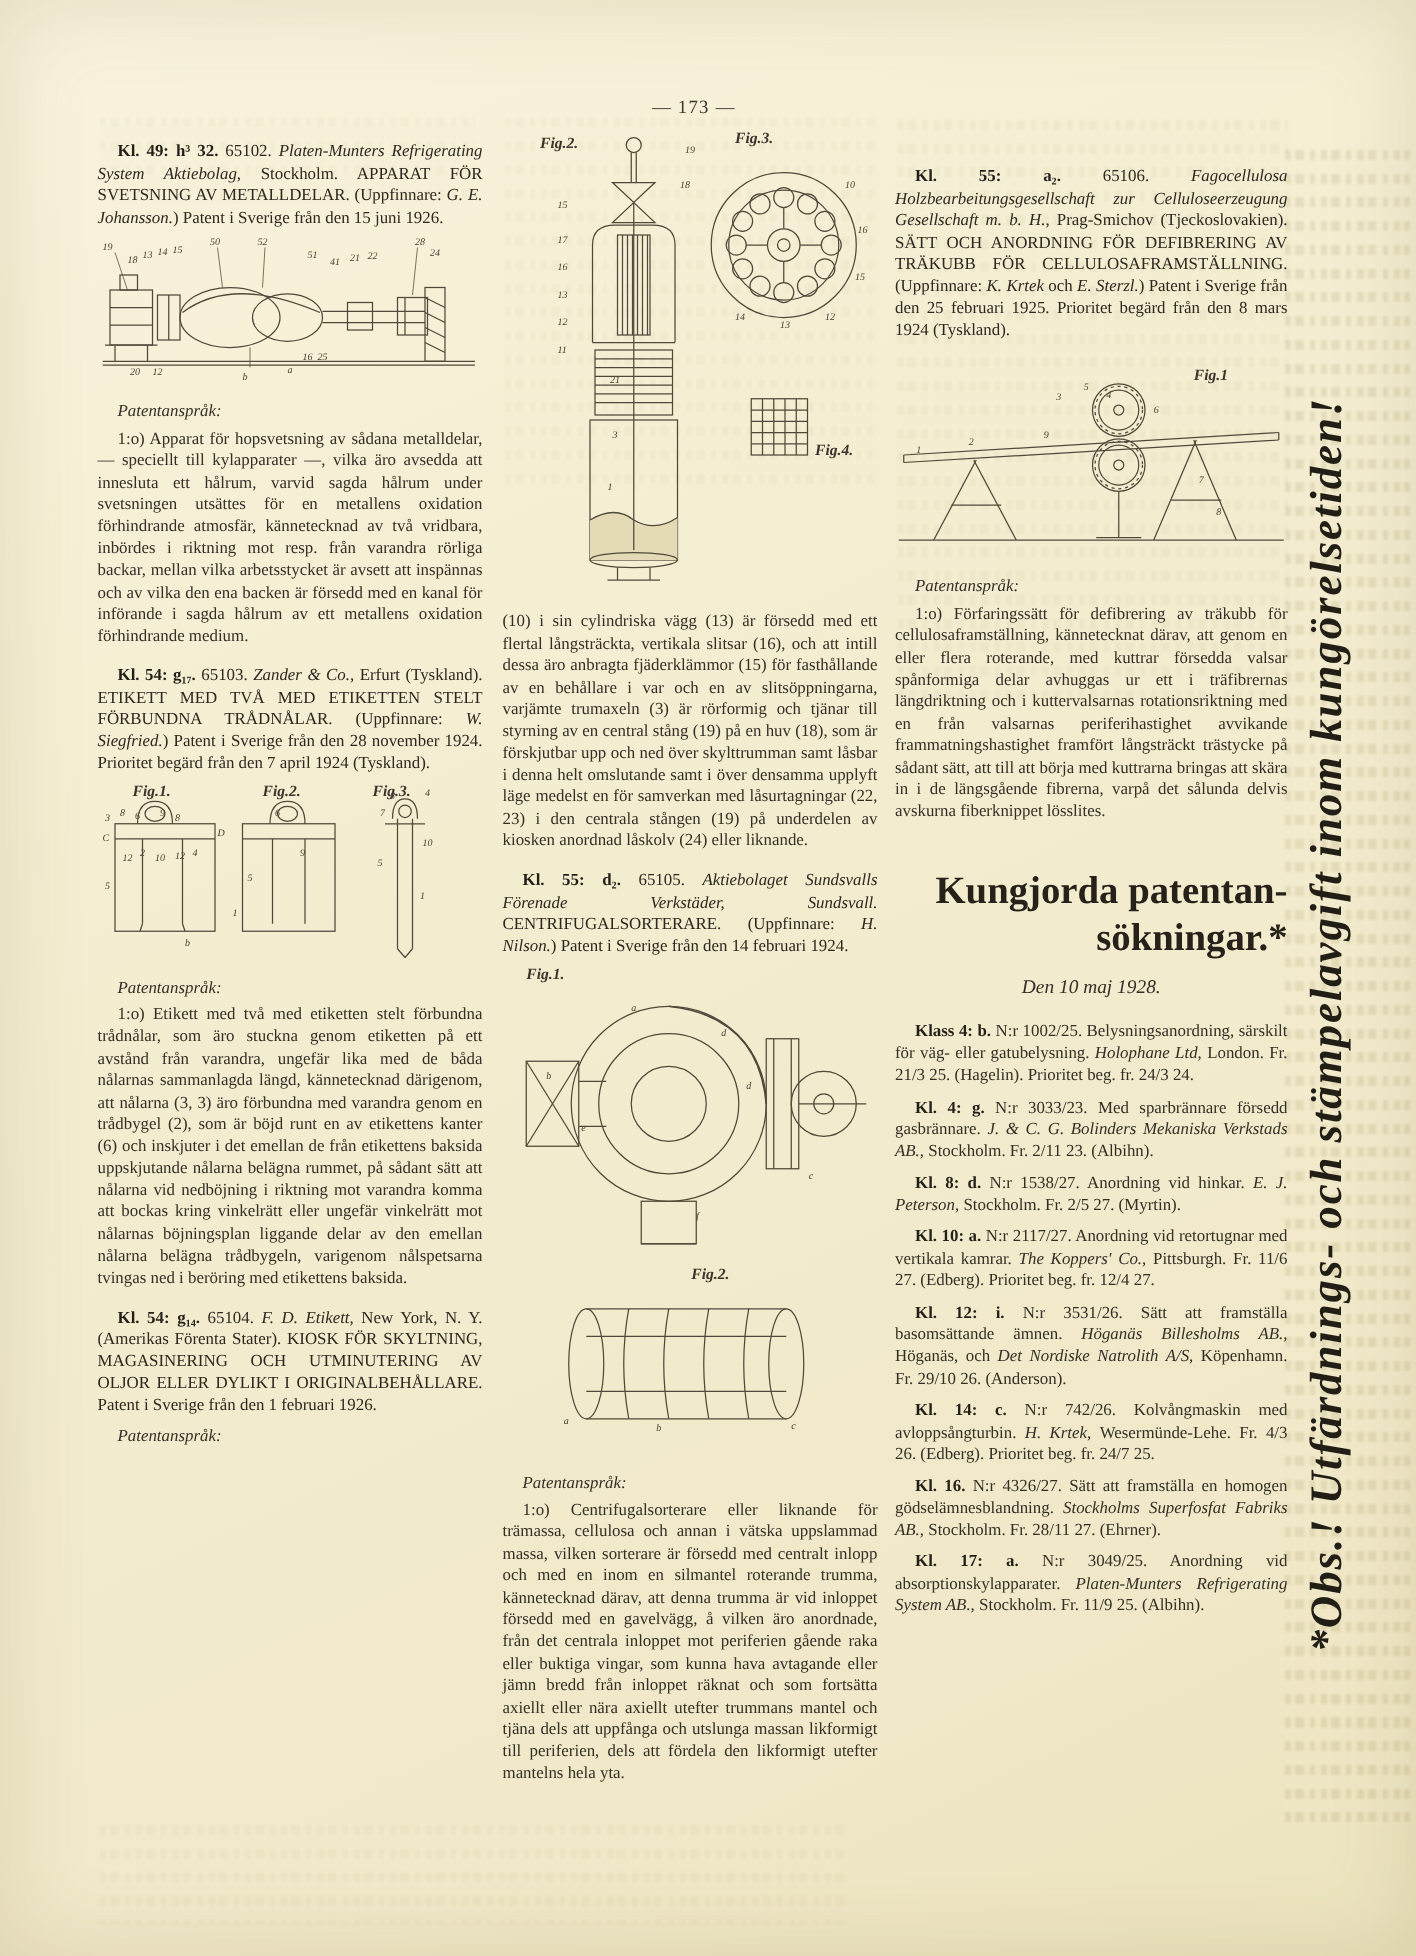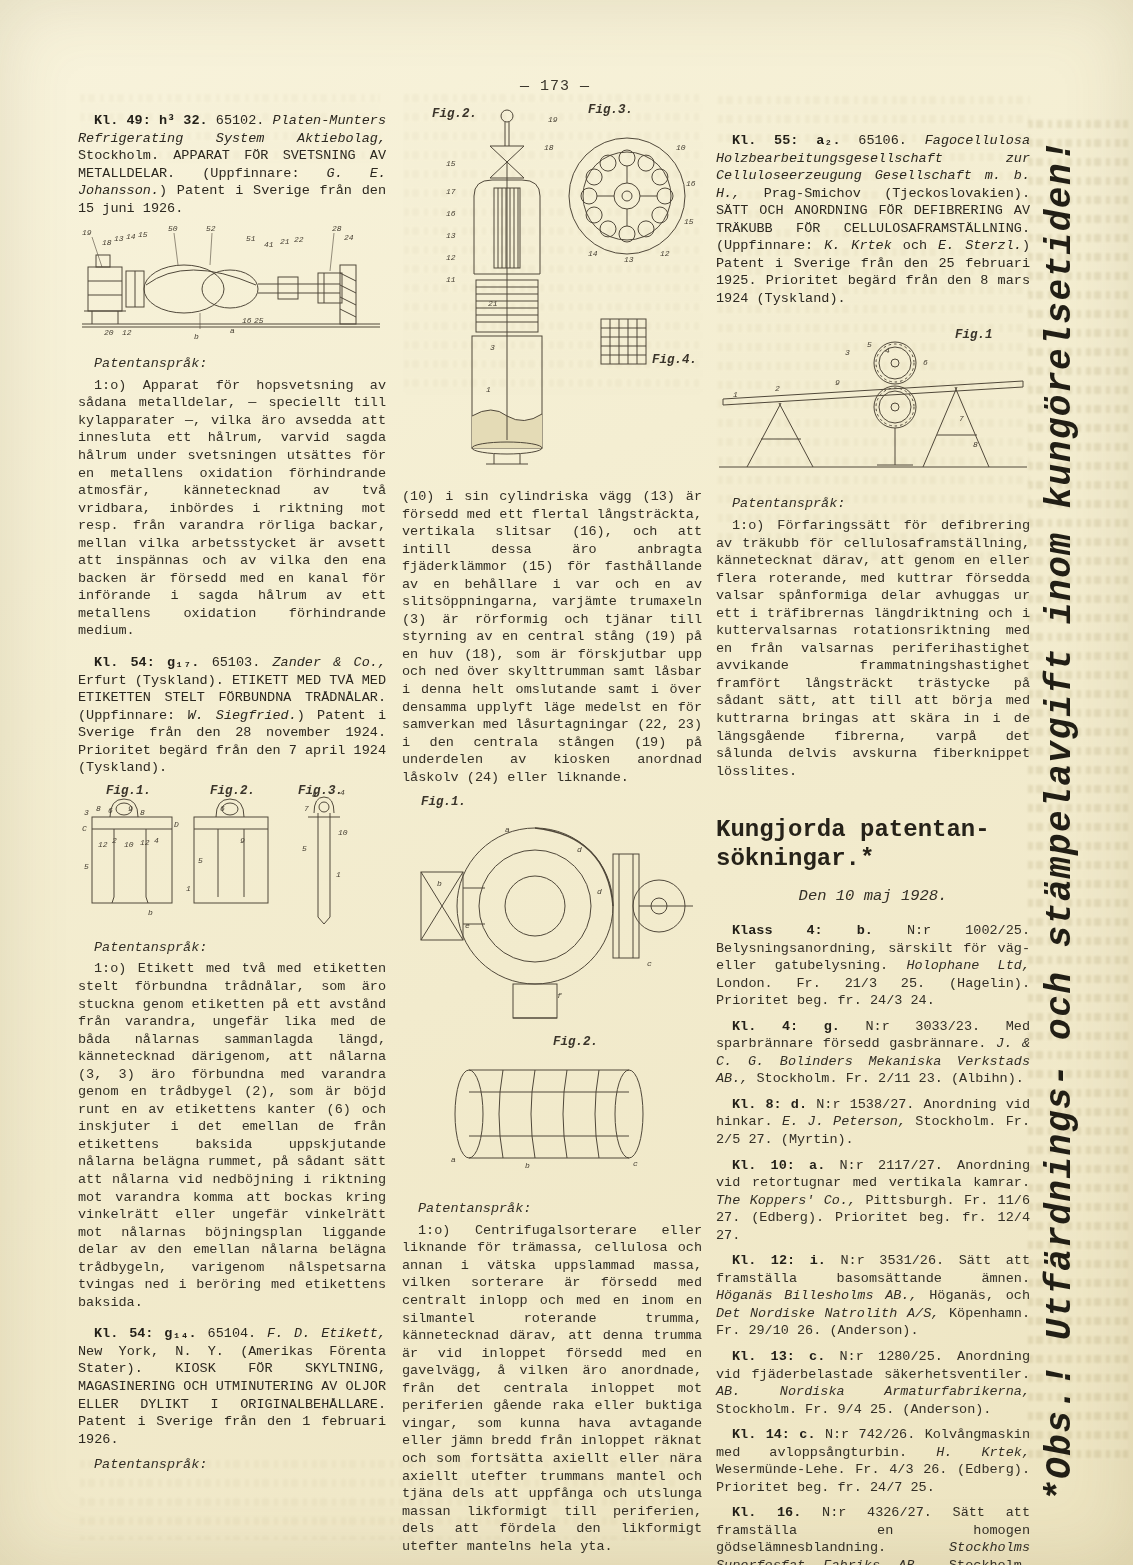--- a/index.html
+++ b/index.html
@@ -1,21 +1,21 @@
 <!DOCTYPE html>
 <html lang="sv"><head>
 <meta charset="utf-8">
 <style>
   * { margin:0; padding:0; box-sizing:border-box; }
   html,body { width:1133px; height:1565px; background:#d8d2b8; }
   .page {
     position:relative; width:1133px; height:1565px; overflow:hidden;
     background: linear-gradient(155deg, #f8f3dc 0%, #f4eed2 35%, #f0e8c8 80%, #ece3bf 100%);
     box-shadow: inset 0 0 70px rgba(120,100,50,.16);
-    font-family:Liberation Mono, monospace;
+    font-family:Liberation Serif, serif;
     color:#332f26;
   }
   
   .bleed {
     position:absolute; pointer-events:none; filter:blur(.8px);
     background-image:
       repeating-linear-gradient(180deg, transparent 0 8px, #f3ecce 8px 19px),
       repeating-linear-gradient(90deg, rgba(150,132,78,1) 0 5px, transparent 5px 8px,
         rgba(150,132,78,1) 8px 15px, transparent 15px 20px,
         rgba(150,132,78,1) 20px 24px, transparent 24px 29px);
@@ -47,21 +47,21 @@
   .fig-a { width:300px; height:118px; }
   .fig-b { width:300px; height:372px; margin-top:0; }
   .fig-c { width:300px; height:142px; }
   .fig-d { width:312px; height:168px; }
   .fig-e { width:290px; height:392px; }
   .fig-ann { position:absolute; font-size:8px; font-style:italic; line-height:1;
     color:#474034; white-space:nowrap; }
   .fig-ann.cap { font-size:12.5px; font-weight:bold; color:#3a342a; }
 
   
-  .ann-heading { font-size:24px; font-weight:bold; text-align:left; line-height:1.2;
+  .ann-heading { font-size:31px; font-weight:bold; text-align:right; line-height:1.2;
     margin:36px 0 12px; color:#262219; }
   .ann-date { text-align:center; font-style:italic; font-size:15.5px; margin-bottom:16px; }
   .ann-item { text-indent:16px; margin-bottom:8px; }
 
   
   .sidebar-note {
     position:absolute; left:1040px; top:110px; width:72px; height:1420px;
     writing-mode:vertical-rl; transform:rotate(180deg);
     text-align:center; white-space:nowrap;
     font-size:36px; font-weight:bold; font-style:italic; letter-spacing:1.5px;
@@ -288,20 +288,21 @@
         <span class="fig-ann" style="left: 274px; top: 40px;">10</span>
         <span class="fig-ann" style="left: 284px; top: 76px;">16</span>
         <span class="fig-ann" style="left: 282px; top: 114px;">15</span>
         <span class="fig-ann" style="left: 258px; top: 146px;">12</span>
         <span class="fig-ann" style="left: 222px; top: 152px;">13</span>
         <span class="fig-ann" style="left: 186px; top: 146px;">14</span>
       </div>
 
     <p class="claims cont">(10) i sin cylindriska vägg (13) är försedd med ett flertal långsträckta, vertikala slitsar (16), och att intill dessa äro anbragta fjäderklämmor (15) för fasthållande av en behållare i var och en av slitsöppningarna, varjämte trumaxeln (3) är rörformig och tjänar till styrning av en central stång (19) på en huv (18), som är förskjutbar upp och ned över skylttrumman samt låsbar i denna helt omslutande samt i över densamma upplyft läge medelst en för samverkan med låsurtagningar (22, 23) i den centrala stången (19) på underdelen av kiosken anordnad låskolv (24) eller liknande.</p>
 
+    <p class="e-header mt"><span class="b">Kl. 55: d₂. </span><span>65105. </span><span class="i">Aktiebolaget Sundsvalls Förenade Verkstäder, Sundsvall. </span><span>CENTRIFUGALSORTERARE. (Uppfinnare: </span><span class="i">H. Nilson.</span><span>) Patent i Sverige från den 14 februari 1924.</span></p>
 
     <div class="figure fig-e">
       <svg width="290" height="392" viewBox="0 0 290 392">
         <g stroke="#50483a" fill="none" stroke-width="1">
           <circle cx="128" cy="110" r="78"></circle>
             <circle cx="128" cy="110" r="56"></circle>
             <circle cx="128" cy="110" r="30"></circle>
           <path d="M128,32 Q200,40 206,110" stroke-width="1.4"></path>
           <rect x="14" y="76" width="42" height="68"></rect>
           <line x1="14" y1="76" x2="56" y2="144"></line>
@@ -396,21 +397,20 @@
       <span>sökningar.*</span>
     </h2>
     <p class="ann-date">Den 10 maj 1928.</p>
 
     <div>
       <p class="ann-item"><span class="b">Klass 4: b. </span><span>N:r 1002/25. Belysningsanordning, särskilt för väg- eller gatubelysning. </span><span class="i">Holophane Ltd, </span><span>London. Fr. 21/3 25. (Hagelin). Prioritet beg. fr. 24/3 24.</span></p>
       <p class="ann-item"><span class="b">Kl. 4: g. </span><span>N:r 3033/23. Med sparbrännare försedd gasbrännare. </span><span class="i">J. &amp; C. G. Bolinders Mekaniska Verkstads AB., </span><span>Stockholm. Fr. 2/11 23. (Albihn).</span></p>
       <p class="ann-item"><span class="b">Kl. 8: d. </span><span>N:r 1538/27. Anordning vid hinkar. </span><span class="i">E. J. Peterson, </span><span>Stockholm. Fr. 2/5 27. (Myrtin).</span></p>
       <p class="ann-item"><span class="b">Kl. 10: a. </span><span>N:r 2117/27. Anordning vid retortugnar med vertikala kamrar. </span><span class="i">The Koppers' Co., </span><span>Pittsburgh. Fr. 11/6 27. (Edberg). Prioritet beg. fr. 12/4 27.</span></p>
       <p class="ann-item"><span class="b">Kl. 12: i. </span><span>N:r 3531/26. Sätt att framställa basomsättande ämnen. </span><span class="i">Höganäs Billesholms AB., </span><span>Höganäs, och </span><span class="i">Det Nordiske Natrolith A/S, </span><span>Köpenhamn. Fr. 29/10 26. (Anderson).</span></p>
-      <p class="ann-item"><span class="b">Kl. 13: c. </span><span>N:r 1280/25. Anordning vid fjäderbelastade säkerhetsventiler. </span><span class="i">AB. Nordiska Armaturfabrikerna, </span><span>Stockholm. Fr. 9/4 25. (Anderson).</span></p>
       <p class="ann-item"><span class="b">Kl. 14: c. </span><span>N:r 742/26. Kolvångmaskin med avloppsångturbin. </span><span class="i">H. Krtek, </span><span>Wesermünde-Lehe. Fr. 4/3 26. (Edberg). Prioritet beg. fr. 24/7 25.</span></p>
       <p class="ann-item"><span class="b">Kl. 16. </span><span>N:r 4326/27. Sätt att framställa en homogen gödselämnesblandning. </span><span class="i">Stockholms Superfosfat Fabriks AB., </span><span>Stockholm. Fr. 28/11 27. (Ehrner).</span></p>
       <p class="ann-item"><span class="b">Kl. 17: a. </span><span>N:r 3049/25. Anordning vid absorptionskylapparater. </span><span class="i">Platen-Munters Refrigerating System AB., </span><span>Stockholm. Fr. 11/9 25. (Albihn).</span></p>
     </div>
   </div>
 
   <div class="sidebar-note">*Obs.! Utfärdnings- och stämpelavgift inom kungörelsetiden!</div>
 
 </div>
 

